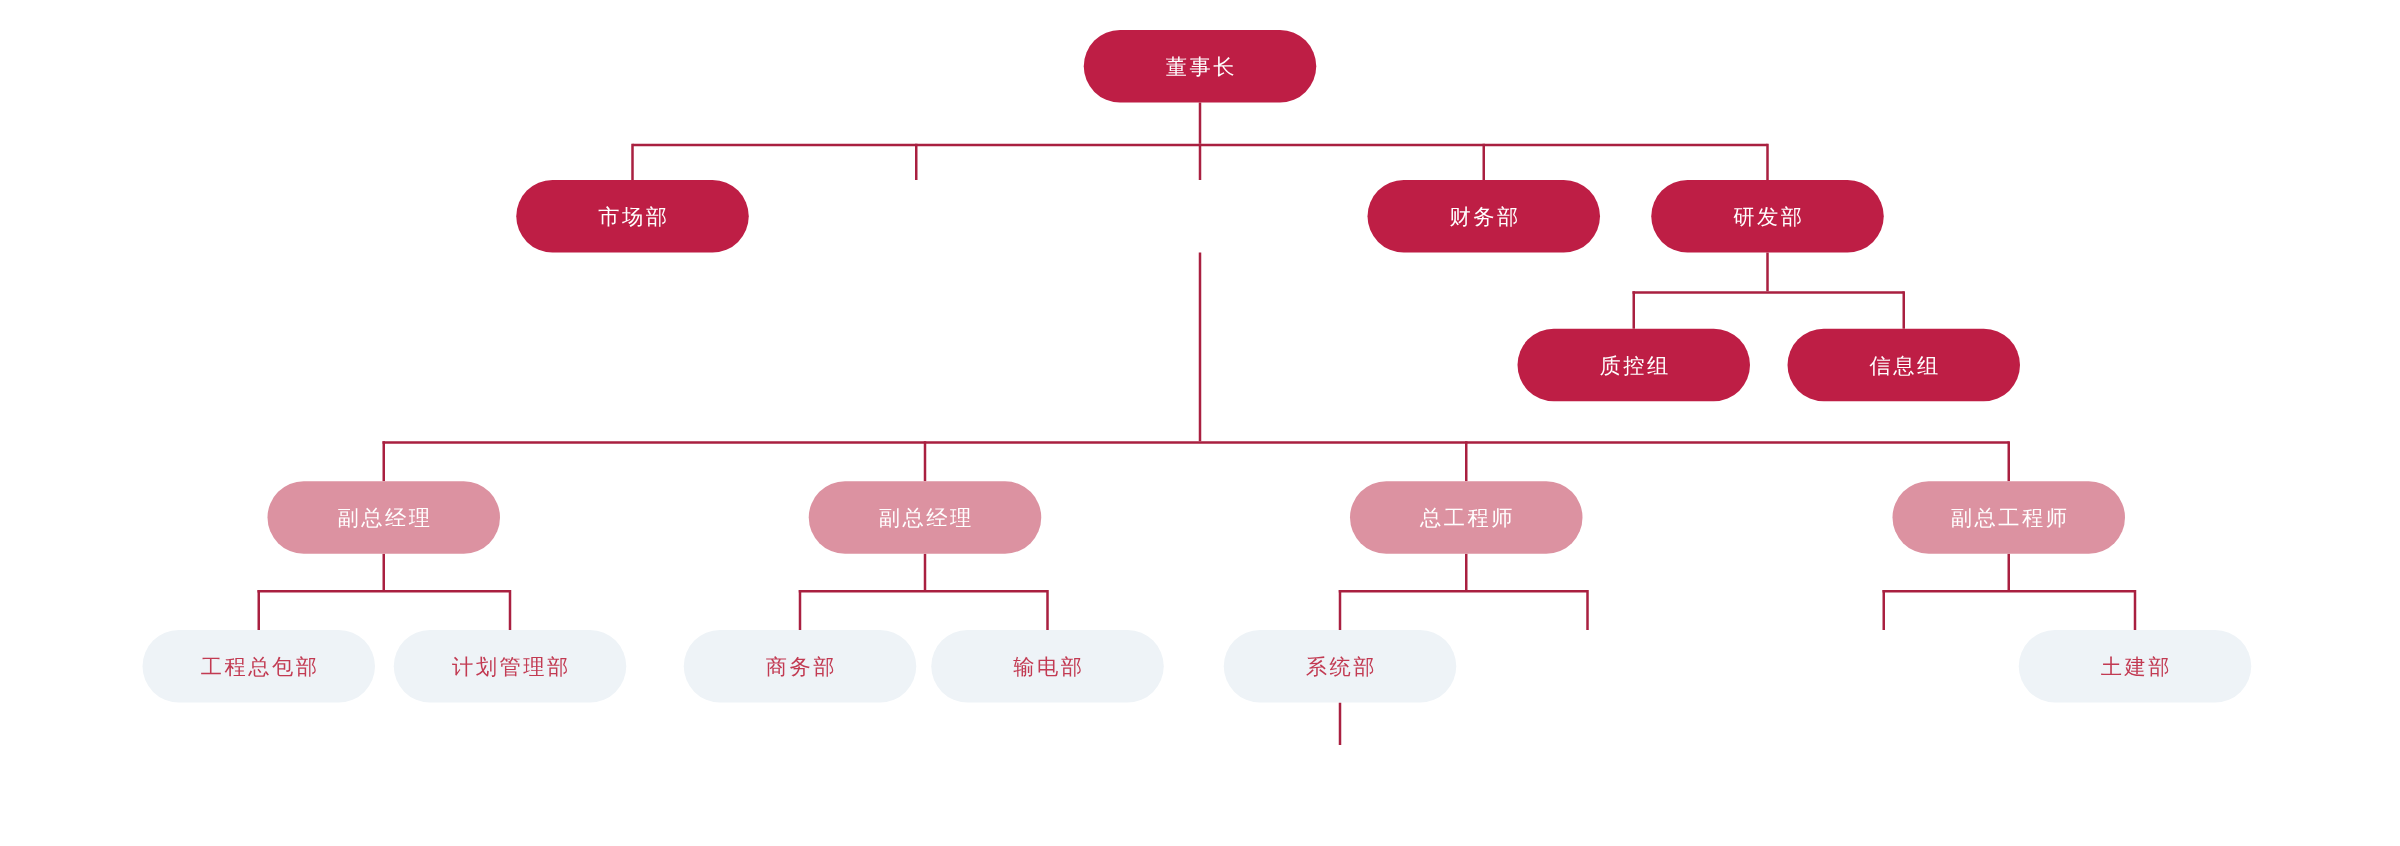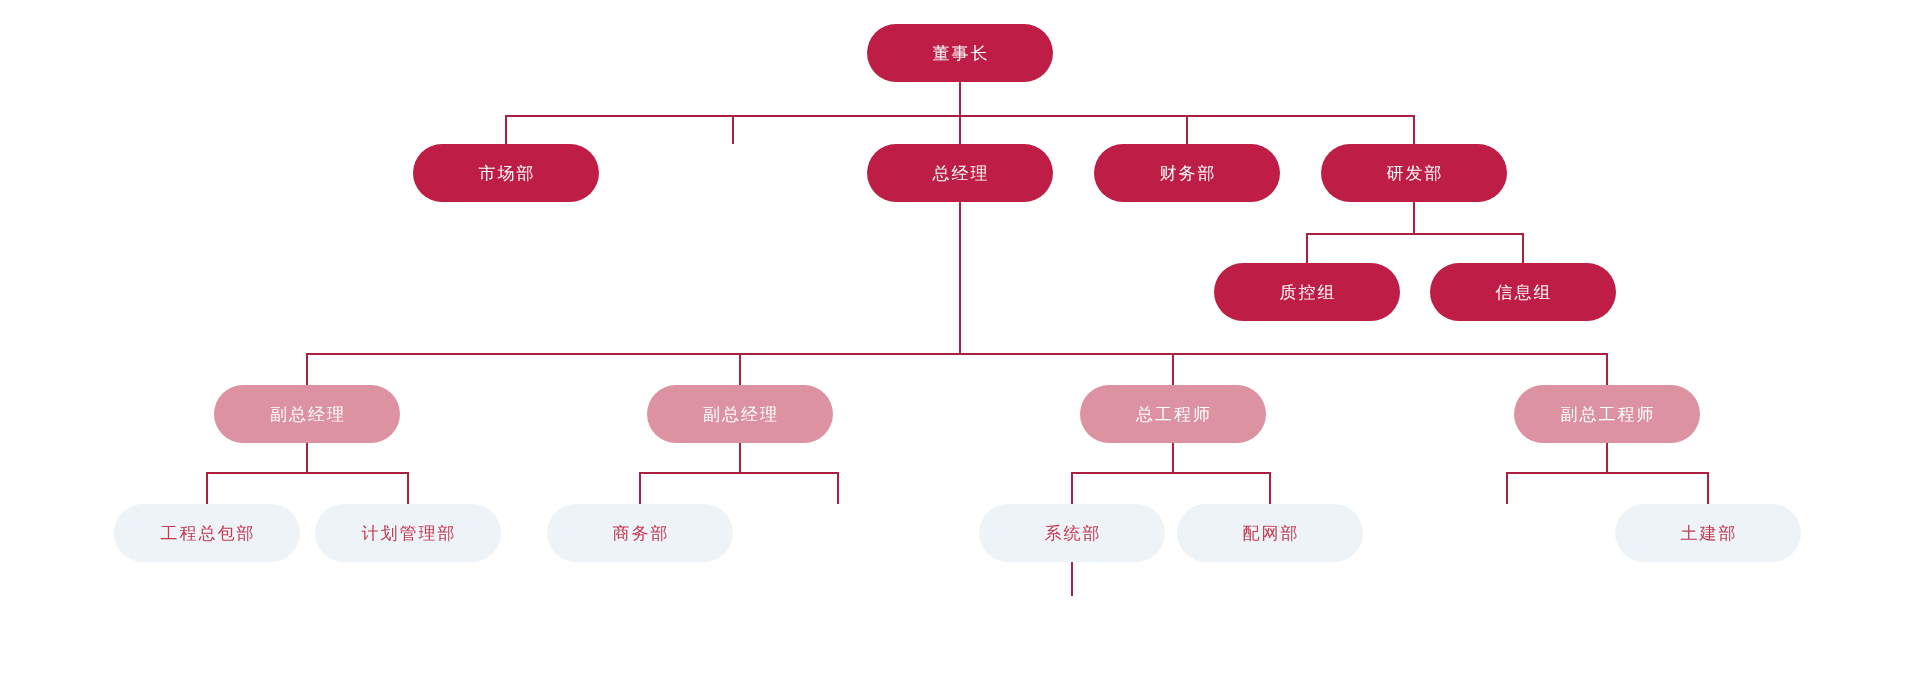--- a/index.html
+++ b/index.html
@@ -39,23 +39,20 @@
   <div class="line v" style="left:959px;top:82px;height:33px"></div>
   <div class="line h" style="left:506px;top:115px;width:908px"></div>
   <div class="line v" style="left:505px;top:115px;height:29px"></div>
   <div class="line v" style="left:732px;top:115px;height:29px"></div>
   <div class="line v" style="left:959px;top:115px;height:29px"></div>
   <div class="line v" style="left:1186px;top:115px;height:29px"></div>
   <div class="line v" style="left:1413px;top:115px;height:29px"></div>
 
   <div class="node dark" style="left:413px;top:144px">
     <span>市场部</span>
-  </div>
-  <div class="node dark" style="left:867px;top:144px">
-    <span>总经理</span>
   </div>
   <div class="node dark" style="left:1094px;top:144px">
     <span>财务部</span>
   </div>
   <div class="node dark" style="left:1321px;top:144px">
     <span>研发部</span>
   </div>
 
   <div class="line v" style="left:1413px;top:202px;height:31px"></div>
   <div class="line h" style="left:1306px;top:233px;width:217px"></div>
@@ -111,25 +108,25 @@
 
   <div class="node light" style="left:114px;top:504px">
     <span>工程总包部</span>
   </div>
   <div class="node light" style="left:315px;top:504px">
     <span>计划管理部</span>
   </div>
   <div class="node light" style="left:547px;top:504px">
     <span>商务部</span>
   </div>
+  <div class="node light" style="left:745px;top:504px">
+    <span>输电部</span>
+  </div>
   <div class="node light" style="left:979px;top:504px">
     <span>系统部</span>
-  </div>
-  <div class="node light" style="left:1177px;top:504px">
-    <span>配网部</span>
   </div>
   <div class="node light" style="left:1615px;top:504px">
     <span>土建部</span>
   </div>
 
   <div class="line v" style="left:1071px;top:562px;height:34px"></div>
 
 
 </div>
 

